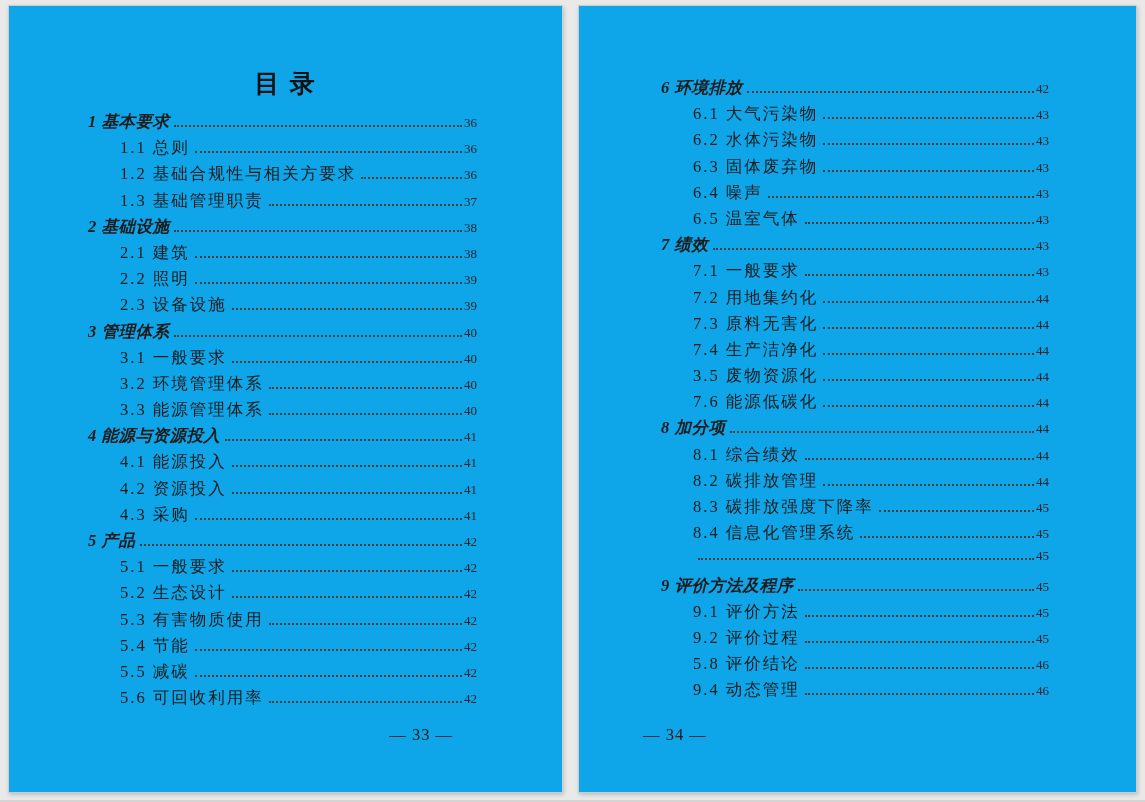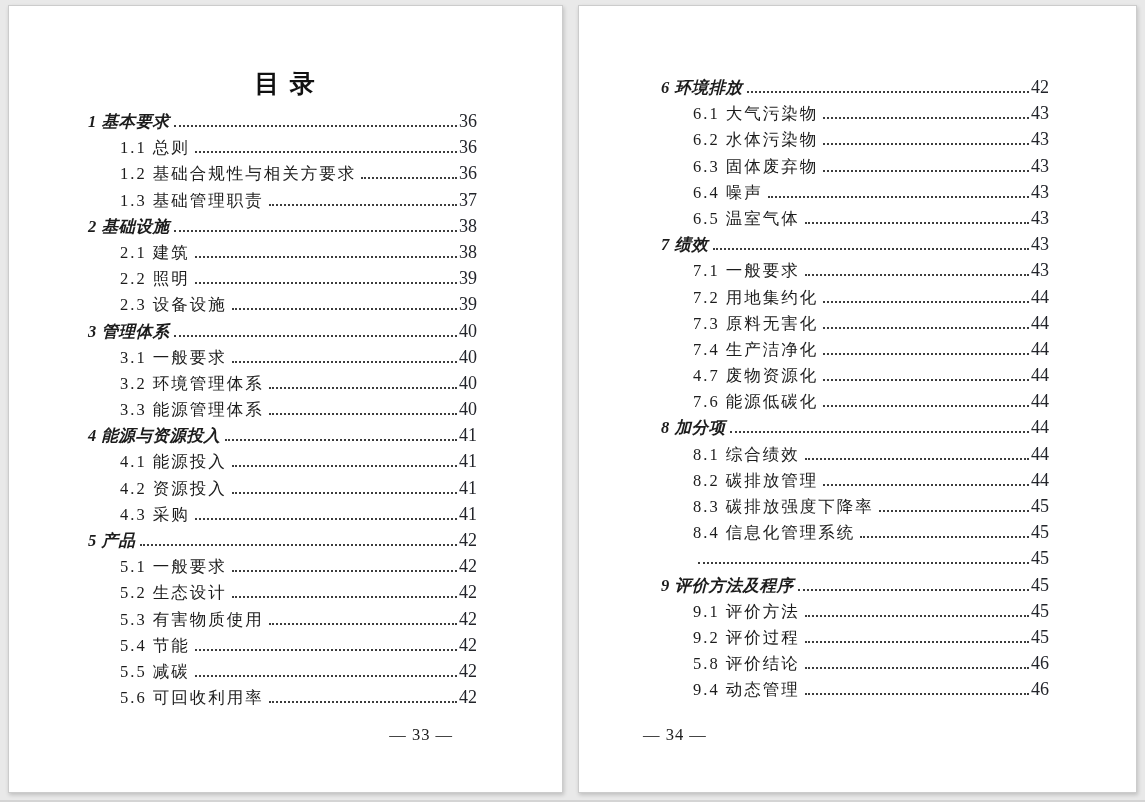--- a/index.html
+++ b/index.html
@@ -16,21 +16,21 @@
   }
   .canvas {
     position: absolute;
     inset: 0;
     border-bottom: 2px solid #d4d4d4;
   }
   .page {
     position: absolute;
     top: 5px;
     height: 788px;
-    background: #ffffff;
+    background: #0ea5e9;
     border: 1px solid #cccccc;
     box-shadow: 1px 2px 4px rgba(0,0,0,0.18);
     box-sizing: border-box;
   }
   .page-left  { left: 8px;   width: 555px; }
   .page-right { left: 578px; width: 559px; }
 
   .toc-title {
     margin-top: 61px;
     margin-bottom: 11px;
@@ -58,21 +58,21 @@
   .toc-row.lvl1 .toc-label { font-weight: bold; letter-spacing: 0.5px; font-style: italic; }
   .toc-row.lvl2 .toc-label { letter-spacing: 2px; }
 
   .leader {
     flex: 1;
     min-width: 12px;
     border-bottom: 2px dotted #3c3c3c;
     margin: 0 2px 0 5px;
   }
   .toc-page {
-    font-size: 18px;
+    font-size: 13px;
     color: #22242a;
   }
 
   .page-footer {
     position: absolute;
     font-size: 16.5px;
     color: #1c1c1c;
     letter-spacing: 1px;
   }
   .page-left  .page-footer { bottom: 47px; right: 109px; }
@@ -256,21 +256,21 @@
           <span class="toc-label">7.3 原料无害化</span>
           <span class="leader"></span>
           <span class="toc-page">44</span>
         </div>
         <div class="toc-row lvl2">
           <span class="toc-label">7.4 生产洁净化</span>
           <span class="leader"></span>
           <span class="toc-page">44</span>
         </div>
         <div class="toc-row lvl2">
-          <span class="toc-label">4.7 废物资源化</span>
+          <span class="toc-label">3.5 废物资源化</span>
           <span class="leader"></span>
           <span class="toc-page">44</span>
         </div>
         <div class="toc-row lvl2">
           <span class="toc-label">7.6 能源低碳化</span>
           <span class="leader"></span>
           <span class="toc-page">44</span>
         </div>
         <div class="toc-row lvl1">
           <span class="toc-label">8 加分项</span>

